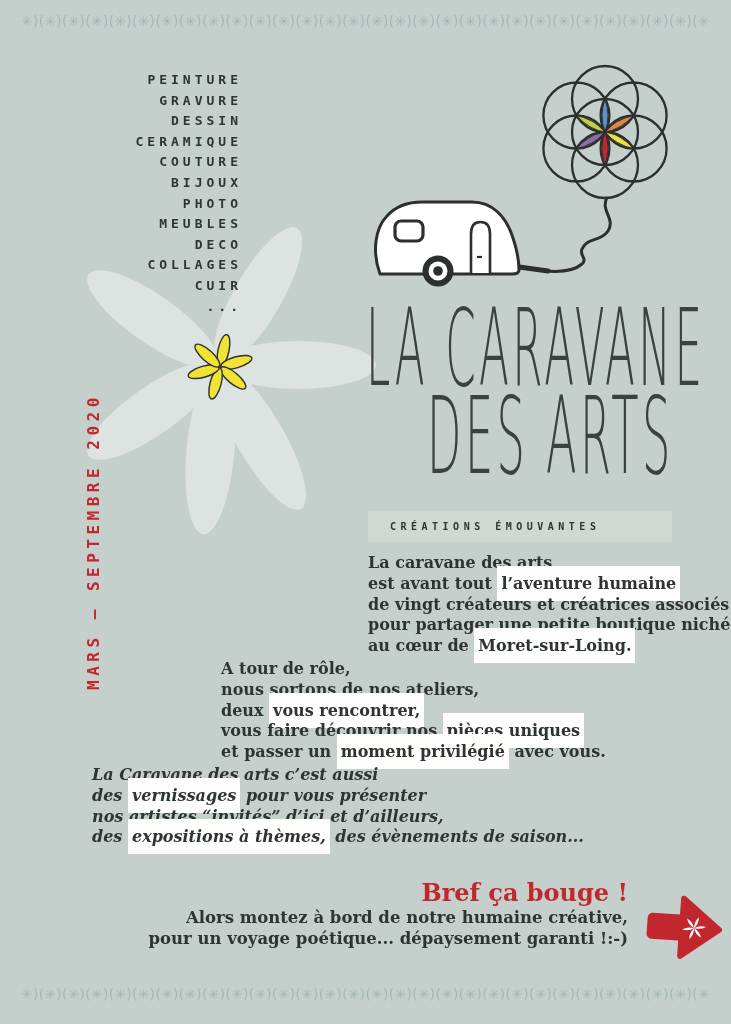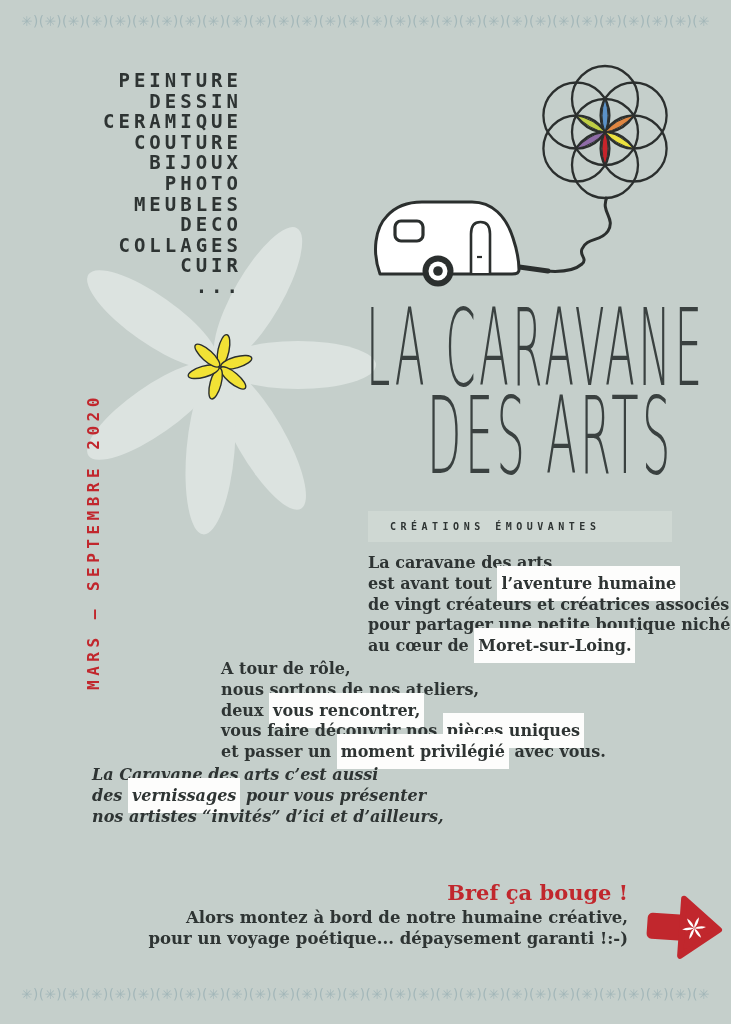--- a/index.html
+++ b/index.html
@@ -16,21 +16,21 @@
     color:var(--border_glyphs,#a3b7b9); white-space:nowrap; overflow:hidden;
     letter-spacing:0.5px;
   }
   .deco-border.top { top:9px; }
   .deco-border.bottom { top:982px; }
 
   
   .art-list {
     position:absolute; top:70px; left:40px; width:198px; text-align:right;
     font-family:"DejaVu Sans Mono","Liberation Mono",monospace; font-weight:bold;
-    font-size:19px; letter-spacing:4px; line-height:20.6px; color:var(--ink,#2e3433);
+    font-size:13px; letter-spacing:4px; line-height:20.6px; color:var(--ink,#2e3433);
   }
   .art-list > div { margin-right:-4px; }
 
   
   .date-vertical {
     position:absolute; left:84px; top:690px; width:334px;
     transform:rotate(-90deg); transform-origin:0 0; white-space:nowrap;
     font-family:"DejaVu Sans Mono","Liberation Mono",monospace; font-weight:bold;
     font-size:16px; letter-spacing:4.5px; color:var(--accent_red,#c1272d);
   }
@@ -64,21 +64,21 @@
   .para-middle { left:221px; top:659px; }
   .para-aussi  { left:92px;  top:765px;font-style:italic; }
   .hl { background:var(--highlight,#fdfdfc); padding:8px 4px; }
 
   .footer-block {
     position:absolute; right:103px; top:882px; text-align:right; white-space:nowrap;
     font-family:"DejaVu Serif","Liberation Serif",serif; font-weight:600;
     font-size:16.5px; line-height:21.5px; color:var(--ink,#2e3433);
   }
   .footer-headline {
-    color:var(--accent_red,#c1272d); font-size:21px; font-weight:700; margin-bottom:3px;
+    color:var(--accent_red,#c1272d); font-size:24px; font-weight:700; margin-bottom:3px;
   }
 
   .p-blue   { fill:var(--petal_blue,#5b92c8);  stroke:var(--outline_dark); stroke-width:1; }
   .p-orange { fill:var(--petal_orange,#e08742);stroke:var(--outline_dark); stroke-width:1; }
   .p-yellow { fill:var(--petal_yellow,#ece23f);stroke:var(--outline_dark); stroke-width:1; }
   .p-red    { fill:var(--petal_red,#c7242b);   stroke:var(--outline_dark); stroke-width:1; }
   .p-purple { fill:var(--petal_purple,#8f6ca8);stroke:var(--outline_dark); stroke-width:1; }
   .p-green  { fill:var(--petal_green,#c0cf45); stroke:var(--outline_dark); stroke-width:1; }
   .big-petal { fill:var(--flower_petal,#dce3e0); }
   .small-petal { fill:var(--flower_center_yellow,#f2e235); stroke:var(--outline_dark); stroke-width:1.4; }
@@ -105,20 +105,21 @@
         <ellipse class="small-petal" cx="0" cy="-17" rx="5.5" ry="16" transform="rotate(118)"></ellipse>
         <ellipse class="small-petal" cx="0" cy="-17" rx="5.5" ry="16" transform="rotate(183)"></ellipse>
         <ellipse class="small-petal" cx="0" cy="-17" rx="5.5" ry="16" transform="rotate(242)"></ellipse>
         <ellipse class="small-petal" cx="0" cy="-17" rx="5.5" ry="16" transform="rotate(300)"></ellipse>
       </g>
     </g>
   </svg>
 
   <div class="art-list">
     <div>PEINTURE</div>
+    <div>GRAVURE</div>
     <div>DESSIN</div>
     <div>CERAMIQUE</div>
     <div>COUTURE</div>
     <div>BIJOUX</div>
     <div>PHOTO</div>
     <div>MEUBLES</div>
     <div>DECO</div>
     <div>COLLAGES</div>
     <div>CUIR</div>
     <div>...</div>
@@ -182,20 +183,21 @@
     <div>nous sortons de nos ateliers,</div>
     <div><span>deux </span><span class="hl">vous rencontrer,</span></div>
     <div><span>vous faire découvrir nos </span><span class="hl">pièces uniques</span></div>
     <div><span>et passer un </span><span class="hl">moment privilégié</span><span> avec vous.</span></div>
   </div>
 
   <div class="para para-aussi">
     <div>La Caravane des arts c’est aussi</div>
     <div><span>des </span><span class="hl">vernissages</span><span> pour vous présenter</span></div>
     <div>nos artistes “invités” d’ici et d’ailleurs,</div>
+    <div><span>des </span><span class="hl">expositions à thèmes,</span><span> des évènements de saison...</span></div>
   </div>
 
   <div class="footer-block">
     <div class="footer-headline">Bref ça bouge !</div>
     <div>Alors montez à bord de notre humaine créative,</div>
     <div>pour un voyage poétique... dépaysement garanti !:-)</div>
   </div>
 
   <svg style="left:645px; top:896px;" width="80" height="66" viewBox="0 0 80 66">
     <g transform="rotate(4 40 33)">

